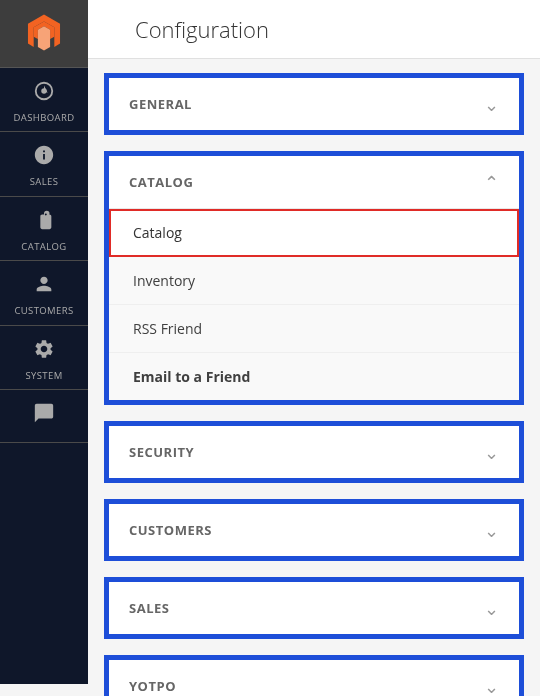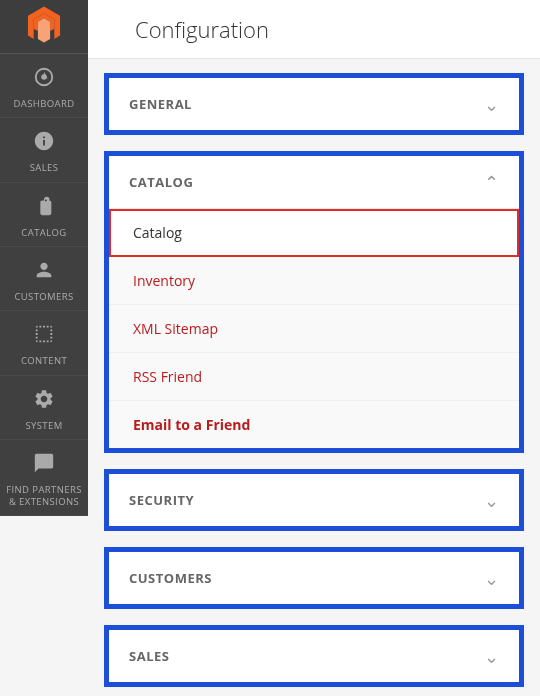--- a/index.html
+++ b/index.html
@@ -2,25 +2,25 @@
 <html><head>
   <meta charset="utf-8">
   <style>
     * { box-sizing: border-box; margin: 0; padding: 0; }
     body { font-family: 'Open Sans', Arial, sans-serif; display: flex; width: 540px; height: 696px; overflow: hidden; background: #f5f5f5; }
 
     
     .sidebar {
       width: 88px;
       min-width: 88px;
-      background: #404040;
-      display: flex;
-      flex-direction: column;
-      align-items: center;
-      height: 516px;
+      background: #0f172a;
+      display: flex;
+      flex-direction: column;
+      align-items: center;
+      height: 684px;
       overflow-y: auto;
       overflow-x: hidden;
     }
     .sidebar-logo {
       width: 88px;
       height: 68px;
       display: flex;
       align-items: center;
       justify-content: center;
       background: #3d3d3d;
@@ -103,21 +103,21 @@
       font-size: 18px;
       color: #999;
     }
     .config-section-body {
       border-top: 1px solid #e8e8e8;
       background: #f9f9f9;
     }
     .config-item {
       padding: 14px 24px;
       font-size: 14px;
-      color: #b91c1c;
+      color: #404040;
       border-bottom: 1px solid #efefef;
       cursor: pointer;
     }
     .config-item:last-child { border-bottom: none; font-weight: bold; }
     .config-item.selected {
       outline: 2px solid #e02b27;
       outline-offset: -2px;
       background: #fff;
       color: #333;
       font-weight: 400;
@@ -164,35 +164,28 @@
         <span class="label">CATALOG</span>
       </div>
       <div class="sidebar-item">
         <span class="icon"><svg viewBox="0 0 24 24" width="22" height="22" fill="currentColor">
             <path d="M12 12c2.21 0 4-1.79 4-4s-1.79-4-4-4-4 1.79-4 4 1.79 4 4 4zm0 2c-2.67 0-8 1.34-8 4v2h16v-2c0-2.66-5.33-4-8-4z"></path>
           </svg></span>
         <span class="label">CUSTOMERS</span>
       </div>
       <div class="sidebar-item">
         <span class="icon"><svg viewBox="0 0 24 24" width="22" height="22" fill="currentColor">
-            <path d="M3 5h2V3a2 2 0 0 0-2 2zm0 8h2v-2H3v2zm4 8h2v-2H7v2zM3 9h2V7H3v2zm10-6h-2v2h2V3zm6 0v2h2a2 2 0 0 0-2-2zM5 21v-2H3a2 2 0 0 0 2 2zm-2-4h2v-2H3v2zM9 3H7v2h2V3zm2 18h2v-2h-2v2zm8-8h2v-2h-2v2zm0 8a2 2 0 0 0 2-2h-2v2zm0-12h2V7h-2v2zm0 8h2v-2h-2v2zm-4 4h2v-2h-2v2zm0-16h2V3h-2v2z"></path>
-          </svg></span>
-        <span class="label">CONTENT</span>
-      </div>
-      <div class="sidebar-item">
-        <span class="icon"><svg viewBox="0 0 24 24" width="22" height="22" fill="currentColor">
             <path d="M19.14 12.94c.04-.3.06-.61.06-.94 0-.32-.02-.64-.07-.94l2.03-1.58a.49.49 0 0 0 .12-.61l-1.92-3.32a.488.488 0 0 0-.59-.22l-2.39.96c-.5-.38-1.03-.7-1.62-.94l-.36-2.54a.484.484 0 0 0-.48-.41h-3.84c-.24 0-.43.17-.47.41l-.36 2.54c-.59.24-1.13.57-1.62.94l-2.39-.96c-.22-.08-.47 0-.59.22L2.74 8.87a.485.485 0 0 0 .12.61l2.03 1.58c-.05.3-.09.63-.09.94s.02.64.07.94l-2.03 1.58a.49.49 0 0 0-.12.61l1.92 3.32c.12.22.37.29.59.22l2.39-.96c.5.38 1.03.7 1.62.94l.36 2.54c.05.24.24.41.48.41h3.84c.24 0 .44-.17.47-.41l.36-2.54c.59-.24 1.13-.56 1.62-.94l2.39.96c.22.08.47 0 .59-.22l1.92-3.32a.49.49 0 0 0-.12-.61l-2.01-1.58zM12 15.6c-1.98 0-3.6-1.62-3.6-3.6s1.62-3.6 3.6-3.6 3.6 1.62 3.6 3.6-1.62 3.6-3.6 3.6z"></path>
           </svg></span>
         <span class="label">SYSTEM</span>
       </div>
       <div class="sidebar-item">
         <span class="icon"><svg viewBox="0 0 24 24" width="22" height="22" fill="currentColor">
             <path d="M20 2H4c-1.1 0-2 .9-2 2v18l4-4h14c1.1 0 2-.9 2-2V4c0-1.1-.9-2-2-2z"></path>
           </svg></span>
-        <span class="label">FIND PARTNERS &amp; EXTENSIONS</span>
       </div>
     </div>
 </div>
 
 <div class="main">
   <div class="page-header">
     <h1>Configuration</h1>
   </div>
   <div class="config-content" id="config-sections">
   <div class="config-section">
@@ -202,21 +195,20 @@
         </div>
       </div>
       <div class="config-section">
         <div class="config-section-header">
           <span class="section-title">CATALOG</span>
           <span class="chevron">⌃</span>
         </div>
         <div class="config-section-body">
           <div class="config-item selected">Catalog</div>
           <div class="config-item">Inventory</div>
-          <div class="config-item">XML Sitemap</div>
           <div class="config-item">RSS Friend</div>
           <div class="config-item">Email to a Friend</div>
         </div>
       </div>
       <div class="config-section">
         <div class="config-section-header">
           <span class="section-title">SECURITY</span>
           <span class="chevron">⌄</span>
         </div>
       </div>

